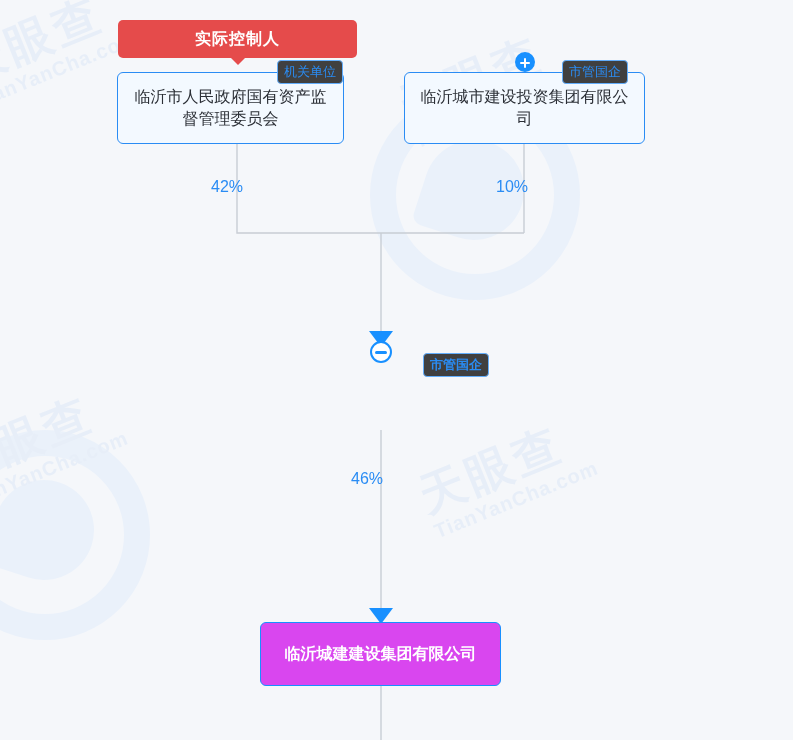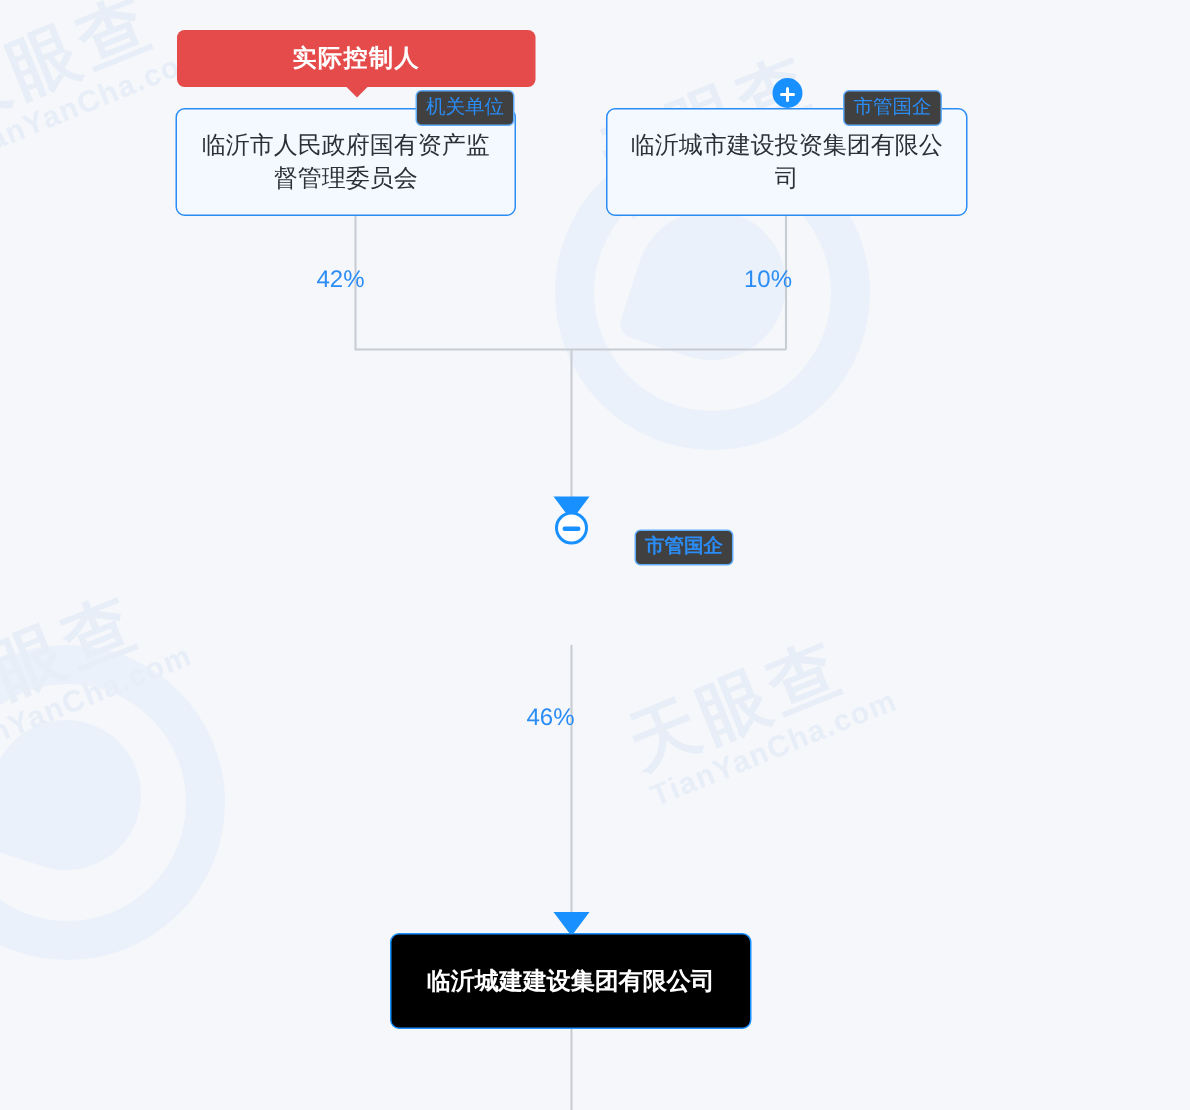--- a/index.html
+++ b/index.html
@@ -93,21 +93,21 @@
   .node-outline {
     background: #f3f9ff;
     border: 1px solid #2a8cf4;
     color: #2b2f36;
     font-size: 16px;
     padding: 6px 14px;
     font-family: "DejaVu Sans", sans-serif;
   }
 
   .node-filled {
-    background: #000000;
+    background: #d946ef;
     border: 1px solid #1890ff;
     color: #ffffff;
     font-size: 16px;
     font-weight: bold;
     padding: 6px 14px;
     font-family: "DejaVu Sans", sans-serif;
   }
 
   .banner {
     position: absolute;

